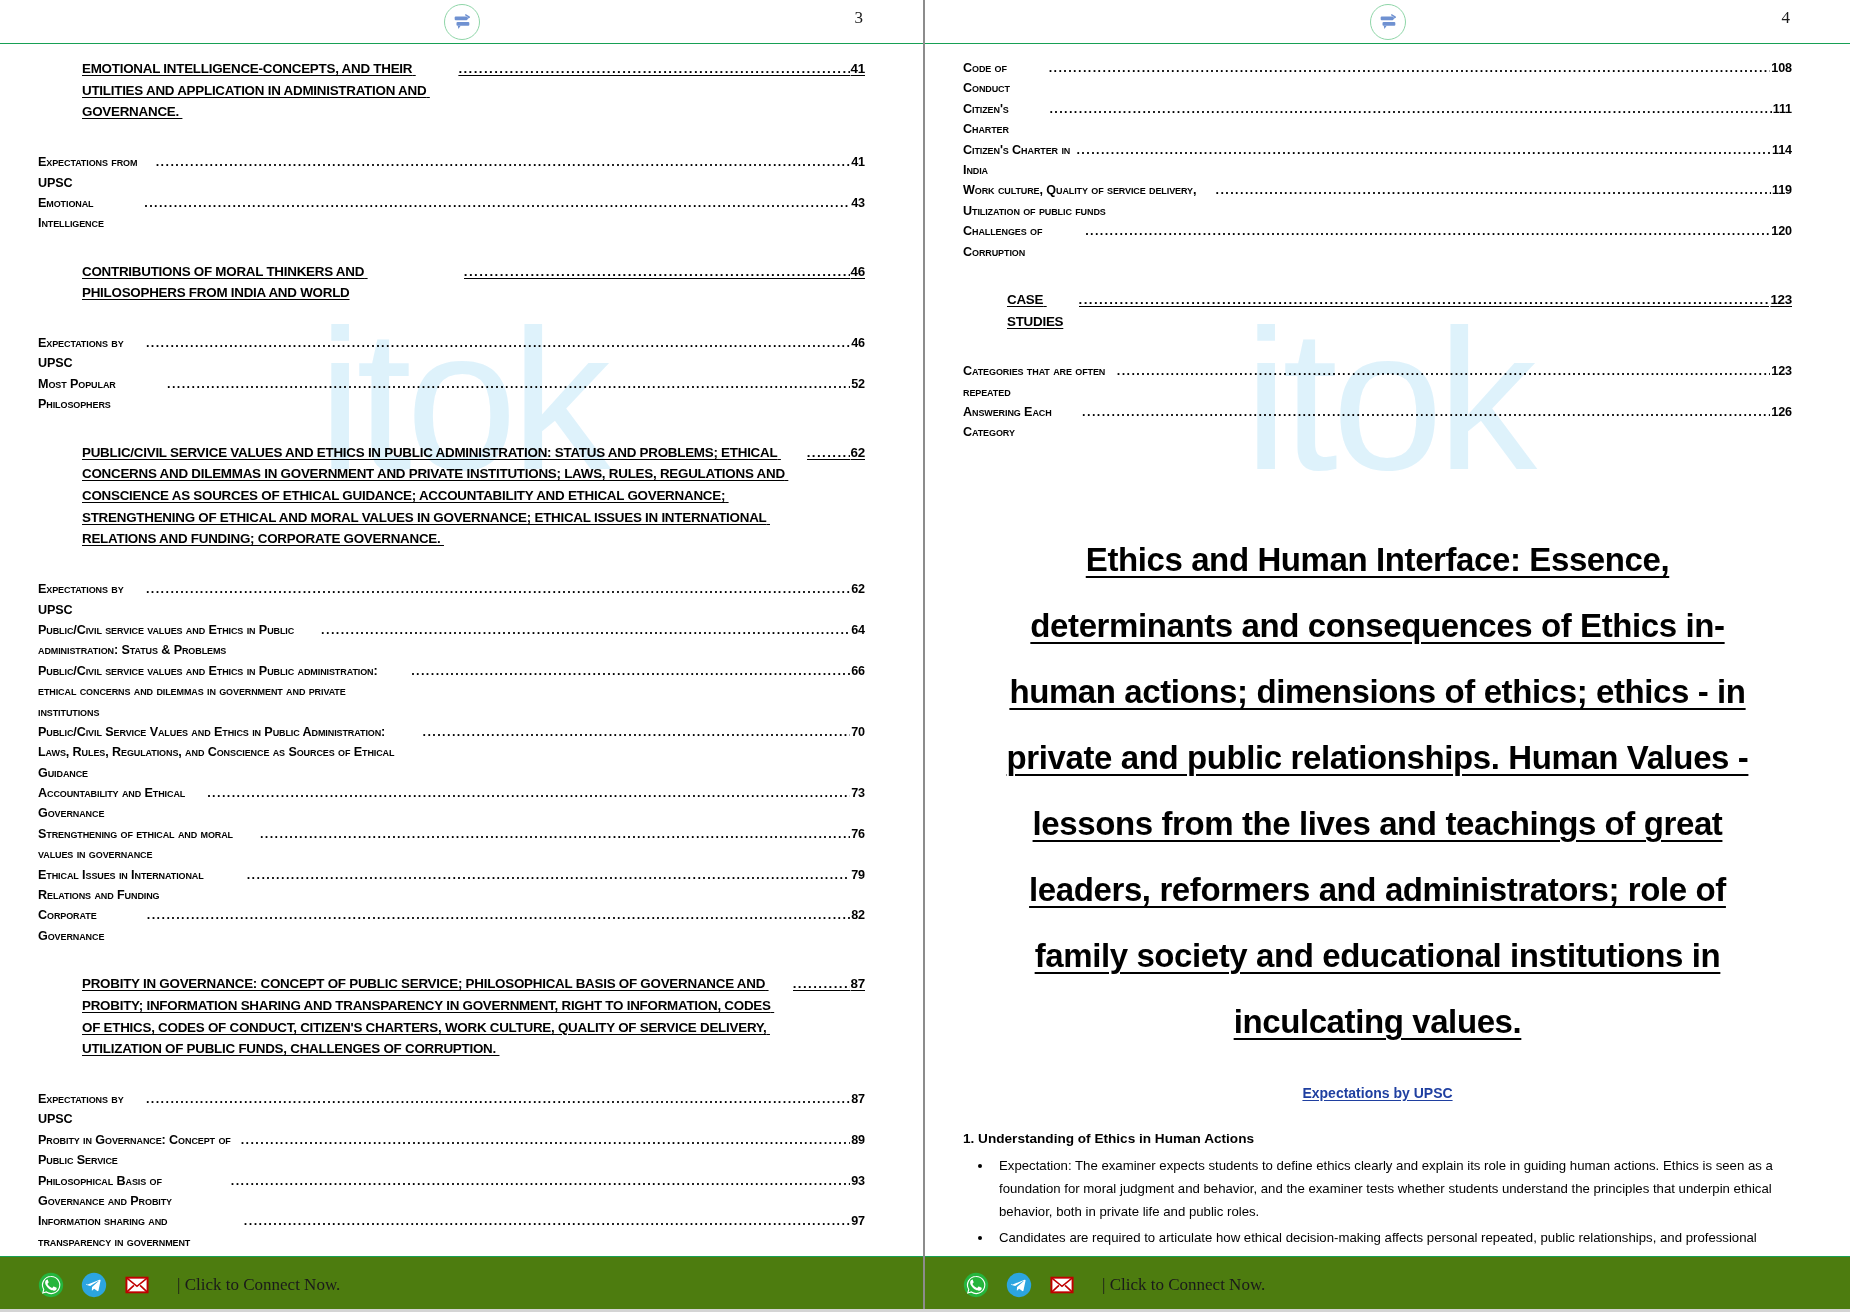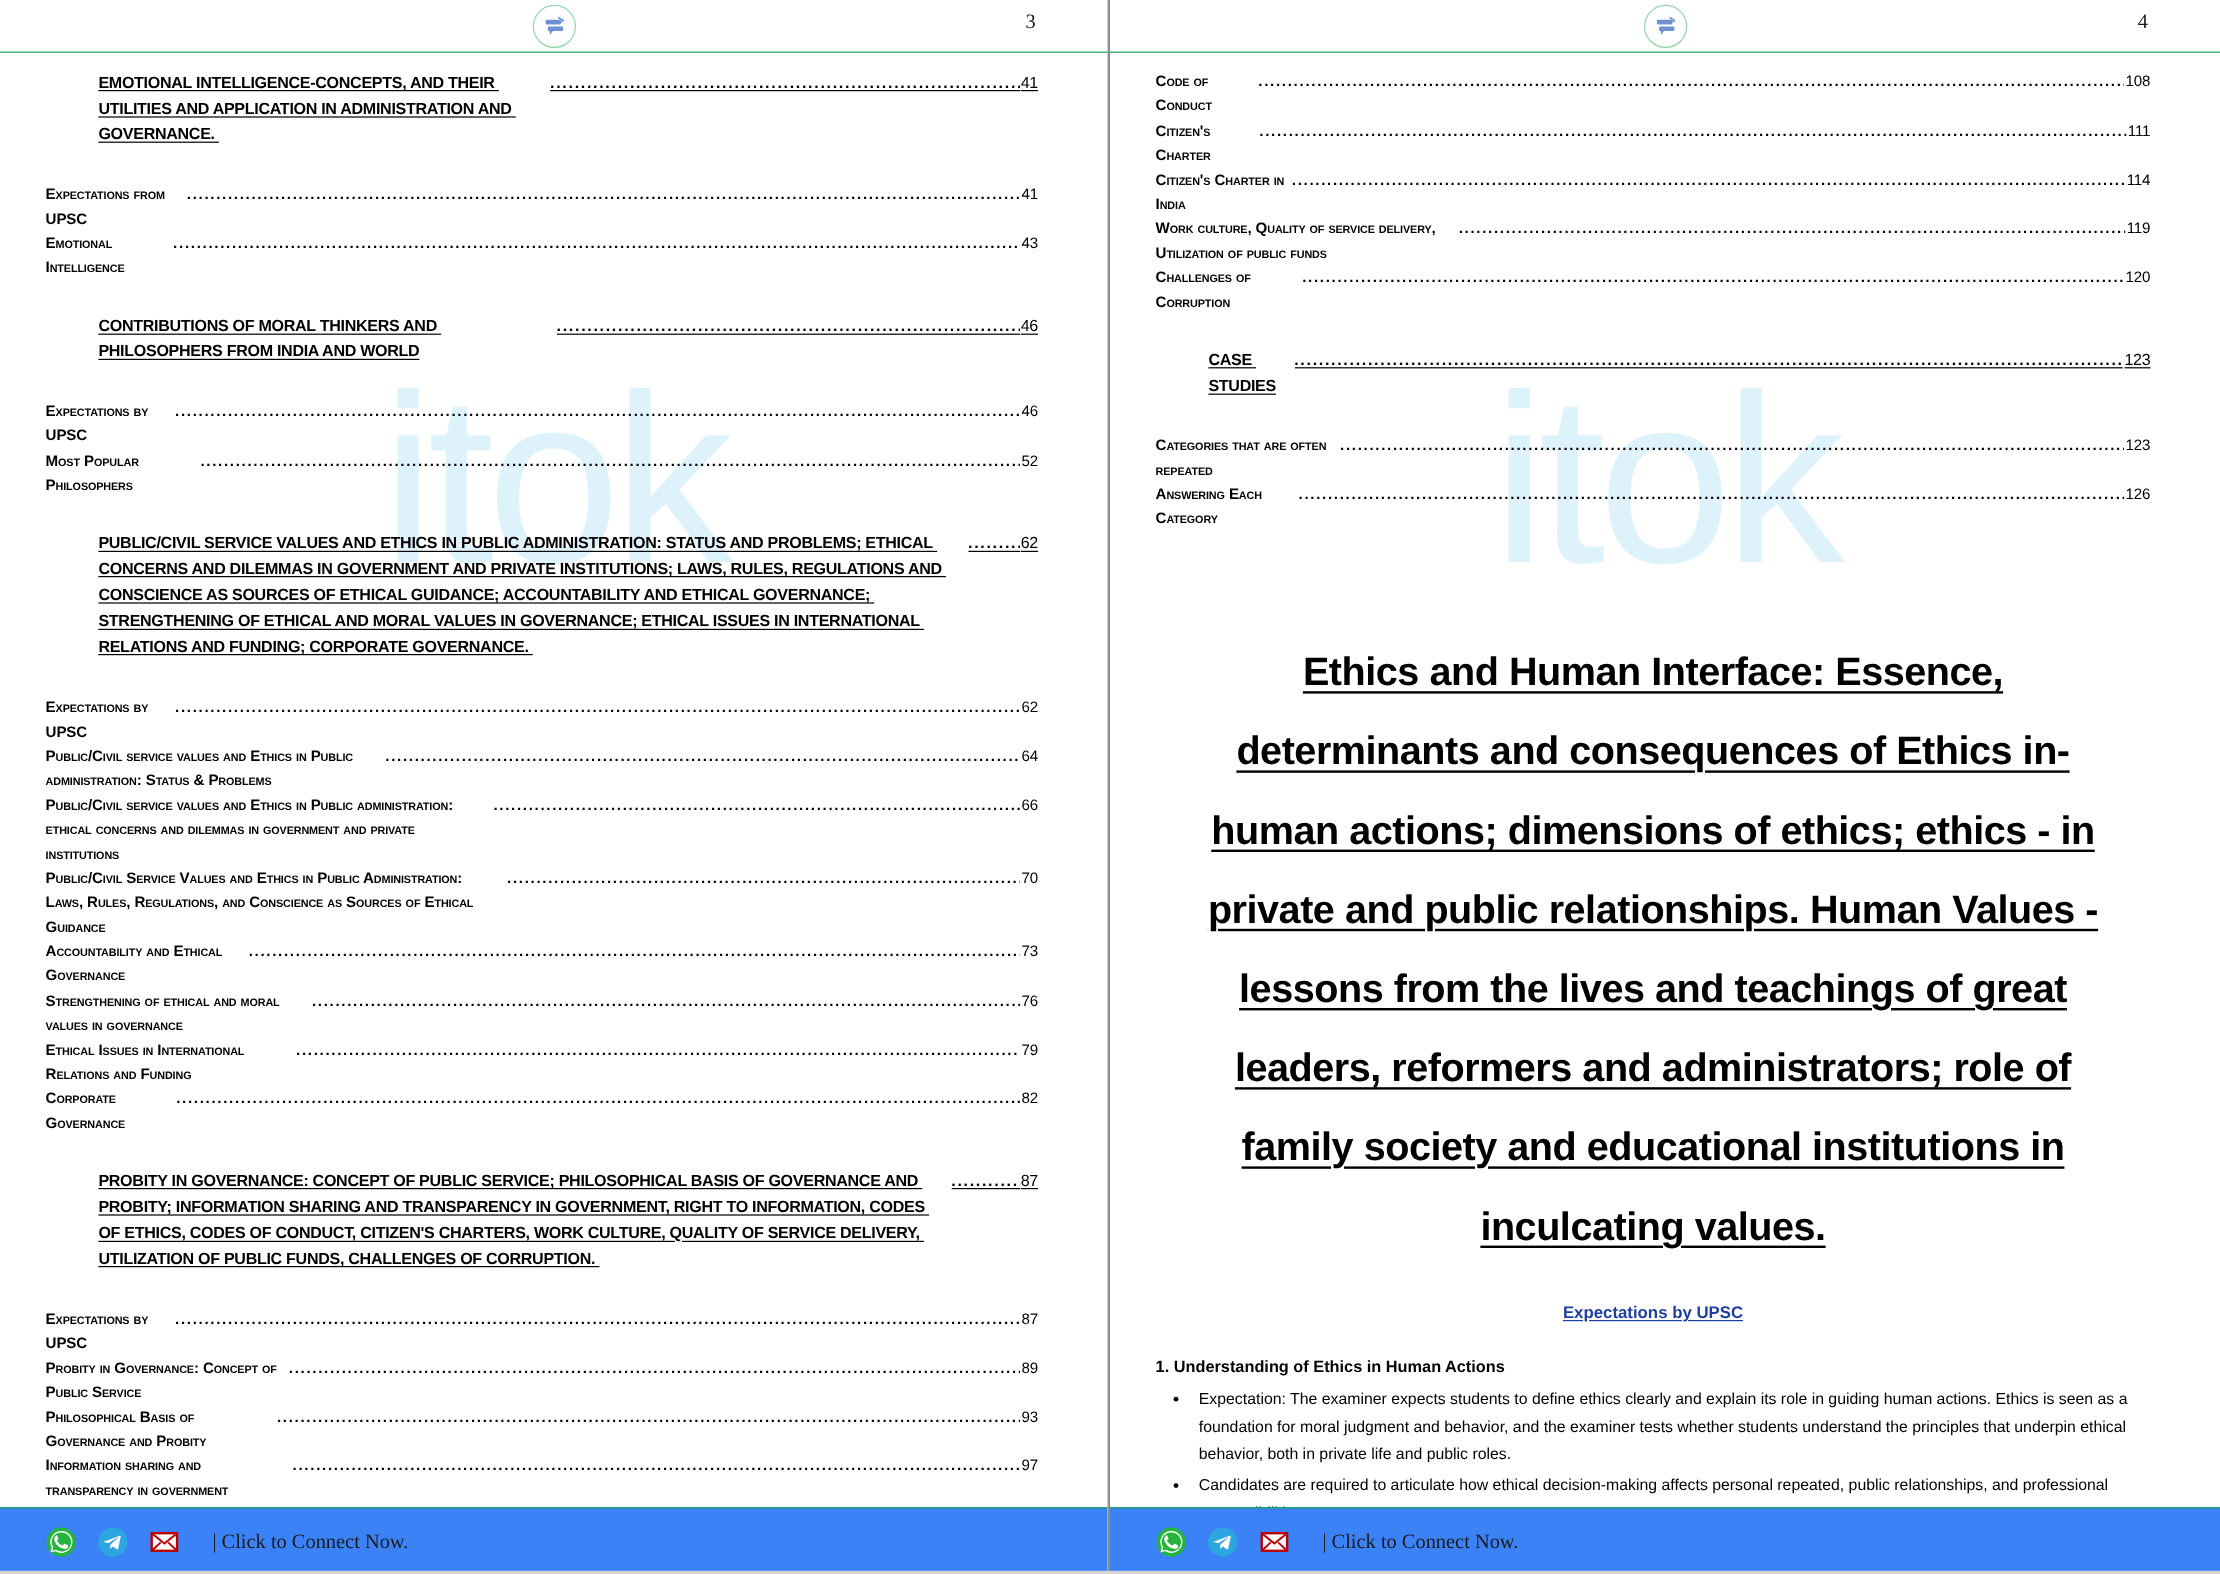--- a/index.html
+++ b/index.html
@@ -102,21 +102,21 @@
   }
   .toc-major .lbl, .toc-minor .lbl { white-space: pre-wrap; flex: 0 1 auto; }
   .leader {
     flex: 1 1 auto;
     overflow: hidden;
     white-space: nowrap;
     letter-spacing: 1.4px;
     margin: 0 1px 0 3px;
     font-weight: bold;
   }
-  .pg { flex: 0 0 auto; font-weight: normal; }
+  .pg { flex: 0 0 auto; font-weight: bold; }
 
   .spacer-lg { height: 27px; }
 
   
   .big-heading {
     margin: 0;
     padding: 0 24px;
     text-align: center;
     font-family: "Liberation Sans", sans-serif;
     font-size: 33px;
@@ -169,21 +169,21 @@
   
   .page-footer {
     position: absolute;
     left: 0; right: 0; bottom: 0;
     height: 56px;
     border-top: 1.5px solid #17a055;
     display: flex;
     align-items: center;
     padding-left: 38px;
     gap: 0;
-    background: #3b82f6;
+    background: #4d7c0f;
     z-index: 2;
   }
   .page-footer .ic { width: 26px; height: 26px; margin-right: 17px; display:block; }
   .footer-text {
     font-family: "Liberation Serif", serif;
     font-size: 17px;
     color: #1a1a1a;
     margin-left: 10px;
     white-space: nowrap;
   }

